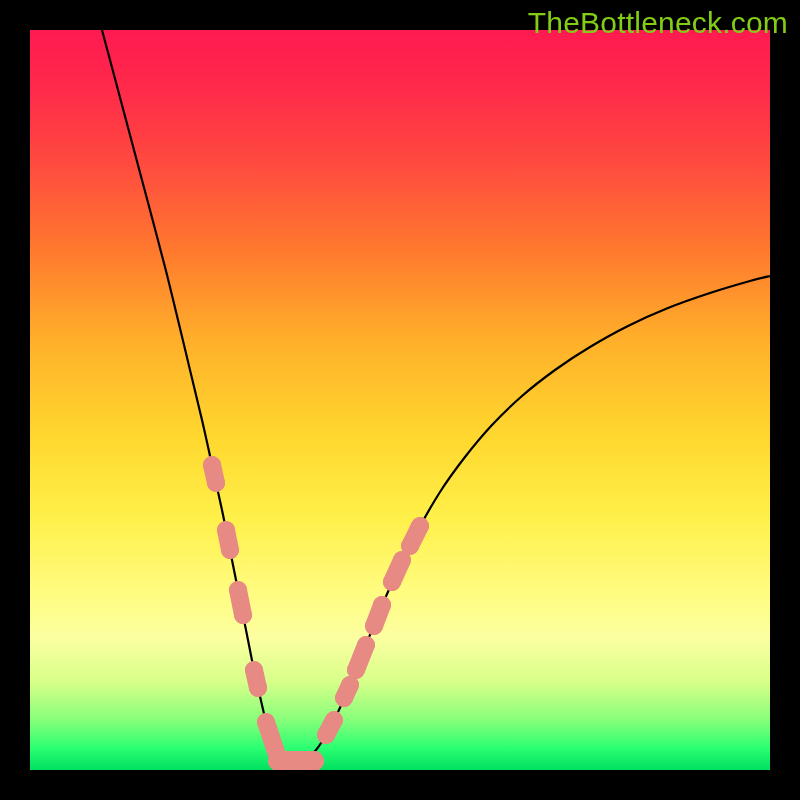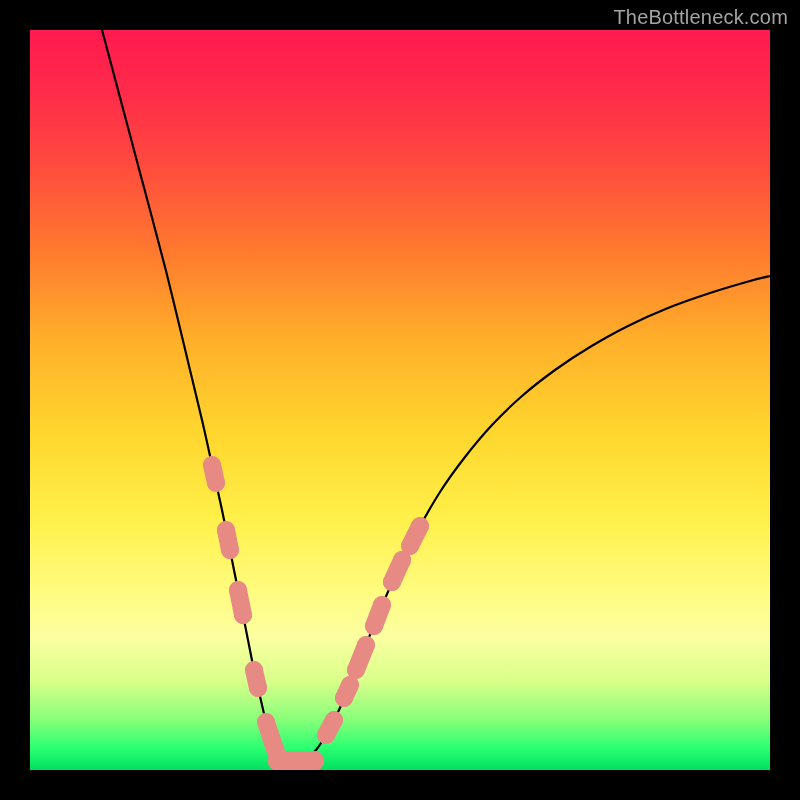--- a/index.html
+++ b/index.html
@@ -1,20 +1,20 @@
 <!DOCTYPE html>
 <html><head>
 <meta charset="utf-8">
 <style>
 html,body{margin:0;padding:0;width:800px;height:800px;overflow:hidden;background:#000;font-family:Arial,Helvetica,sans-serif}
 .frame{position:absolute;left:30px;top:30px;width:740px;height:740px}
 .gradient{position:absolute;inset:0;background:linear-gradient(to bottom,
 #ff1a50 0%,#ff2a4a 8%,#ff4a3f 18%,#ff7a2e 30%,#ffb02a 42%,#ffd82e 55%,
 #fff04a 66%,#fffc80 76%,#fcffa0 82%,#d8ff8a 88%,#8cff7a 93%,#2cff72 97%,#00e060 100%)}
-.watermark{position:absolute;top:6px;right:12px;color:#a3a3a3;font-size:20px;letter-spacing:.2px}
+.watermark{position:absolute;top:6px;right:12px;color:#84cc16;font-size:30px;letter-spacing:.2px}
 svg.curves{position:absolute;inset:0}
 svg .curve{fill:none;stroke:#000;stroke-width:2.2}
 svg .dot{fill:#e78a84}
 </style>
 </head>
 <body>
 
 <div class="frame">
   <div class="gradient"></div>
 

